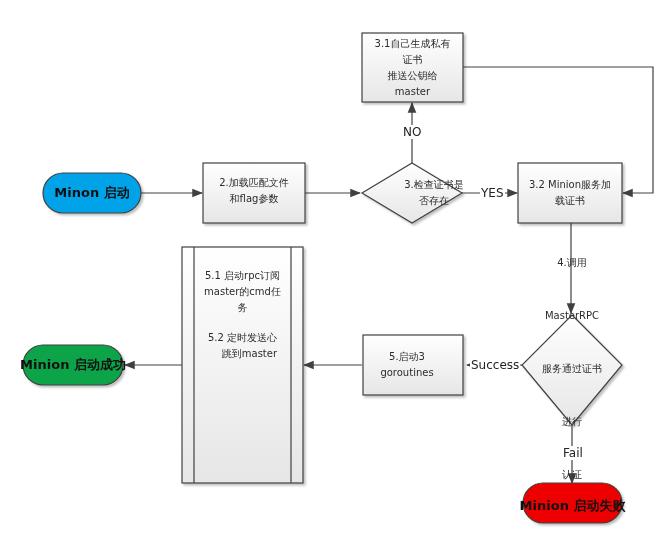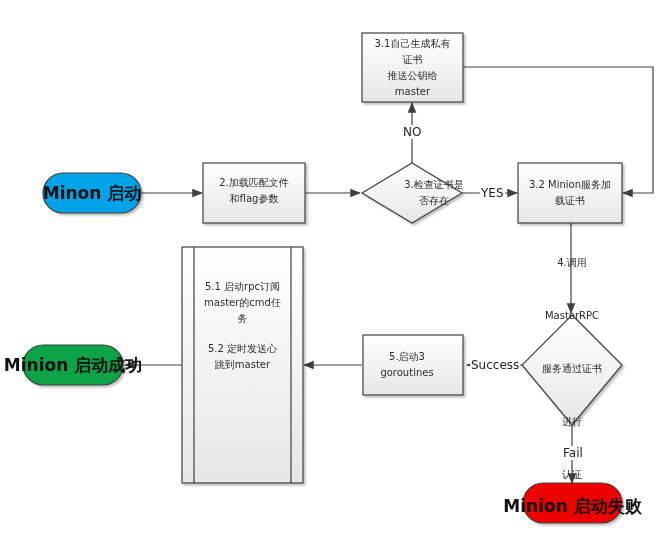--- a/index.html
+++ b/index.html
@@ -3,21 +3,21 @@
 <meta charset="utf-8">
 <style>
   html, body { margin: 0; padding: 0; background: #ffffff; }
   body { width: 663px; height: 542px; position: relative; overflow: hidden;
          font-family: "DejaVu Sans", sans-serif; }
   #canvas { position: absolute; left: 0; top: 0; width: 663px; height: 542px; }
   .node-text { position: absolute; display: flex; flex-direction: column; align-items: center;
                justify-content: center; text-align: center; font-size: 10px; line-height: 16px;
                color: #2b2b2b; pointer-events: none; }
   .node-text span { display: block; white-space: nowrap; }
-  .term-text { font-weight: bold; color: #111; font-size: 17px; }
+  .term-text { font-weight: bold; color: #111; font-size: 13px; }
   .edge-label { position: absolute; font-size: 12px; color: #222; background: #fff;
                 line-height: 14px; padding: 0 1px; }
 </style>
 </head>
 <body>
 
 <svg id="canvas" xmlns="http://www.w3.org/2000/svg" width="663" height="542" viewBox="0 0 663 542">
   <defs>
     <linearGradient id="procGrad" x1="0" y1="0" x2="0" y2="1">
       <stop offset="0" stop-color="#ffffff"></stop>
@@ -101,27 +101,27 @@
   <span>服务通过证书</span>
   <span>进行</span>
   <span>认证</span>
 </div>
 
 <div class="node-text" style="left:363px;top:335px;width:88px;height:60px;">
   <span>5.启动3</span>
   <span>goroutines</span>
 </div>
 
-<div class="node-text" style="left:194px;top:262px;width:97px;height:200px;justify-content:flex-start;margin-top:11px;">
+<div class="node-text" style="left:194px;top:262px;width:97px;height:200px;justify-content:flex-start;">
   <div style="margin-top:6px;">
     <span>5.1 启动rpc订阅</span>
     <span>master的cmd任</span>
     <span>务</span>
   </div>
-  <div style="margin-top:14px;">
+  <div style="margin-top:14px;text-align:right;">
     <span>5.2 定时发送心</span>
     <span>跳到master</span>
   </div>
 </div>
 
 <div class="node-text term-text" style="left:23px;top:345px;width:100px;height:40px;">
   <span>Minion 启动成功</span>
 </div>
 
 <div class="node-text term-text" style="left:523px;top:483px;width:99px;height:45px;">

